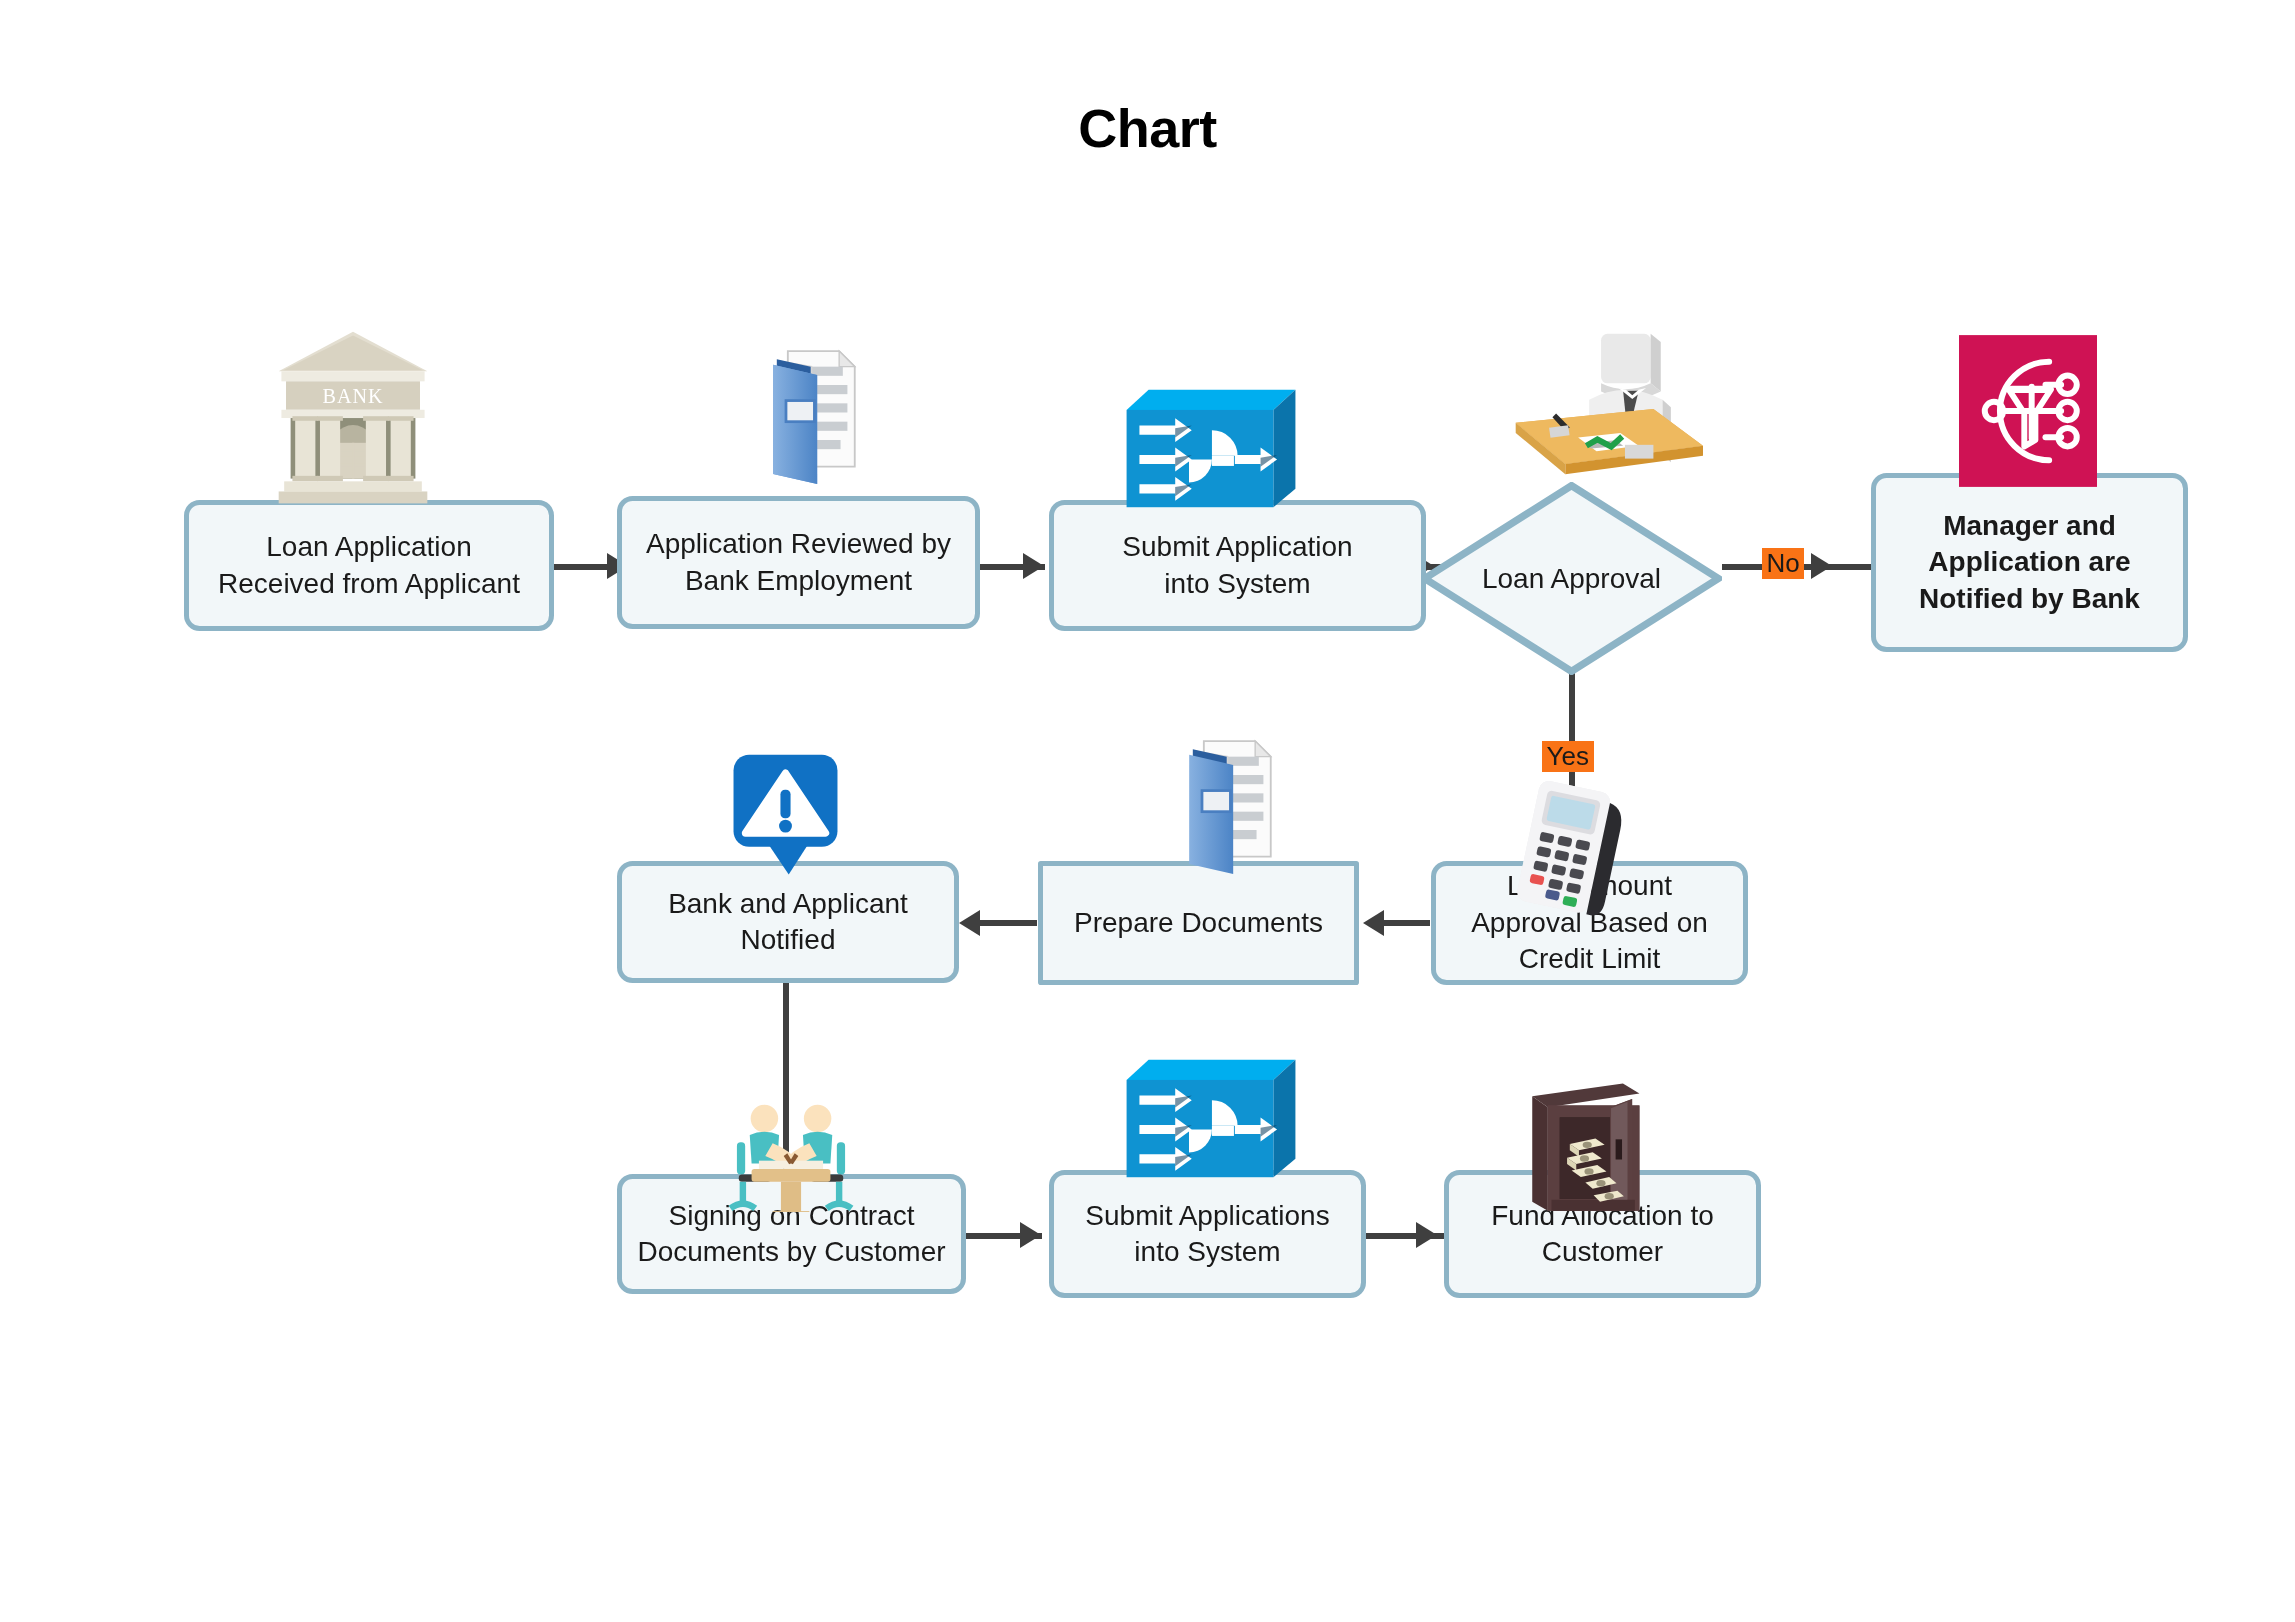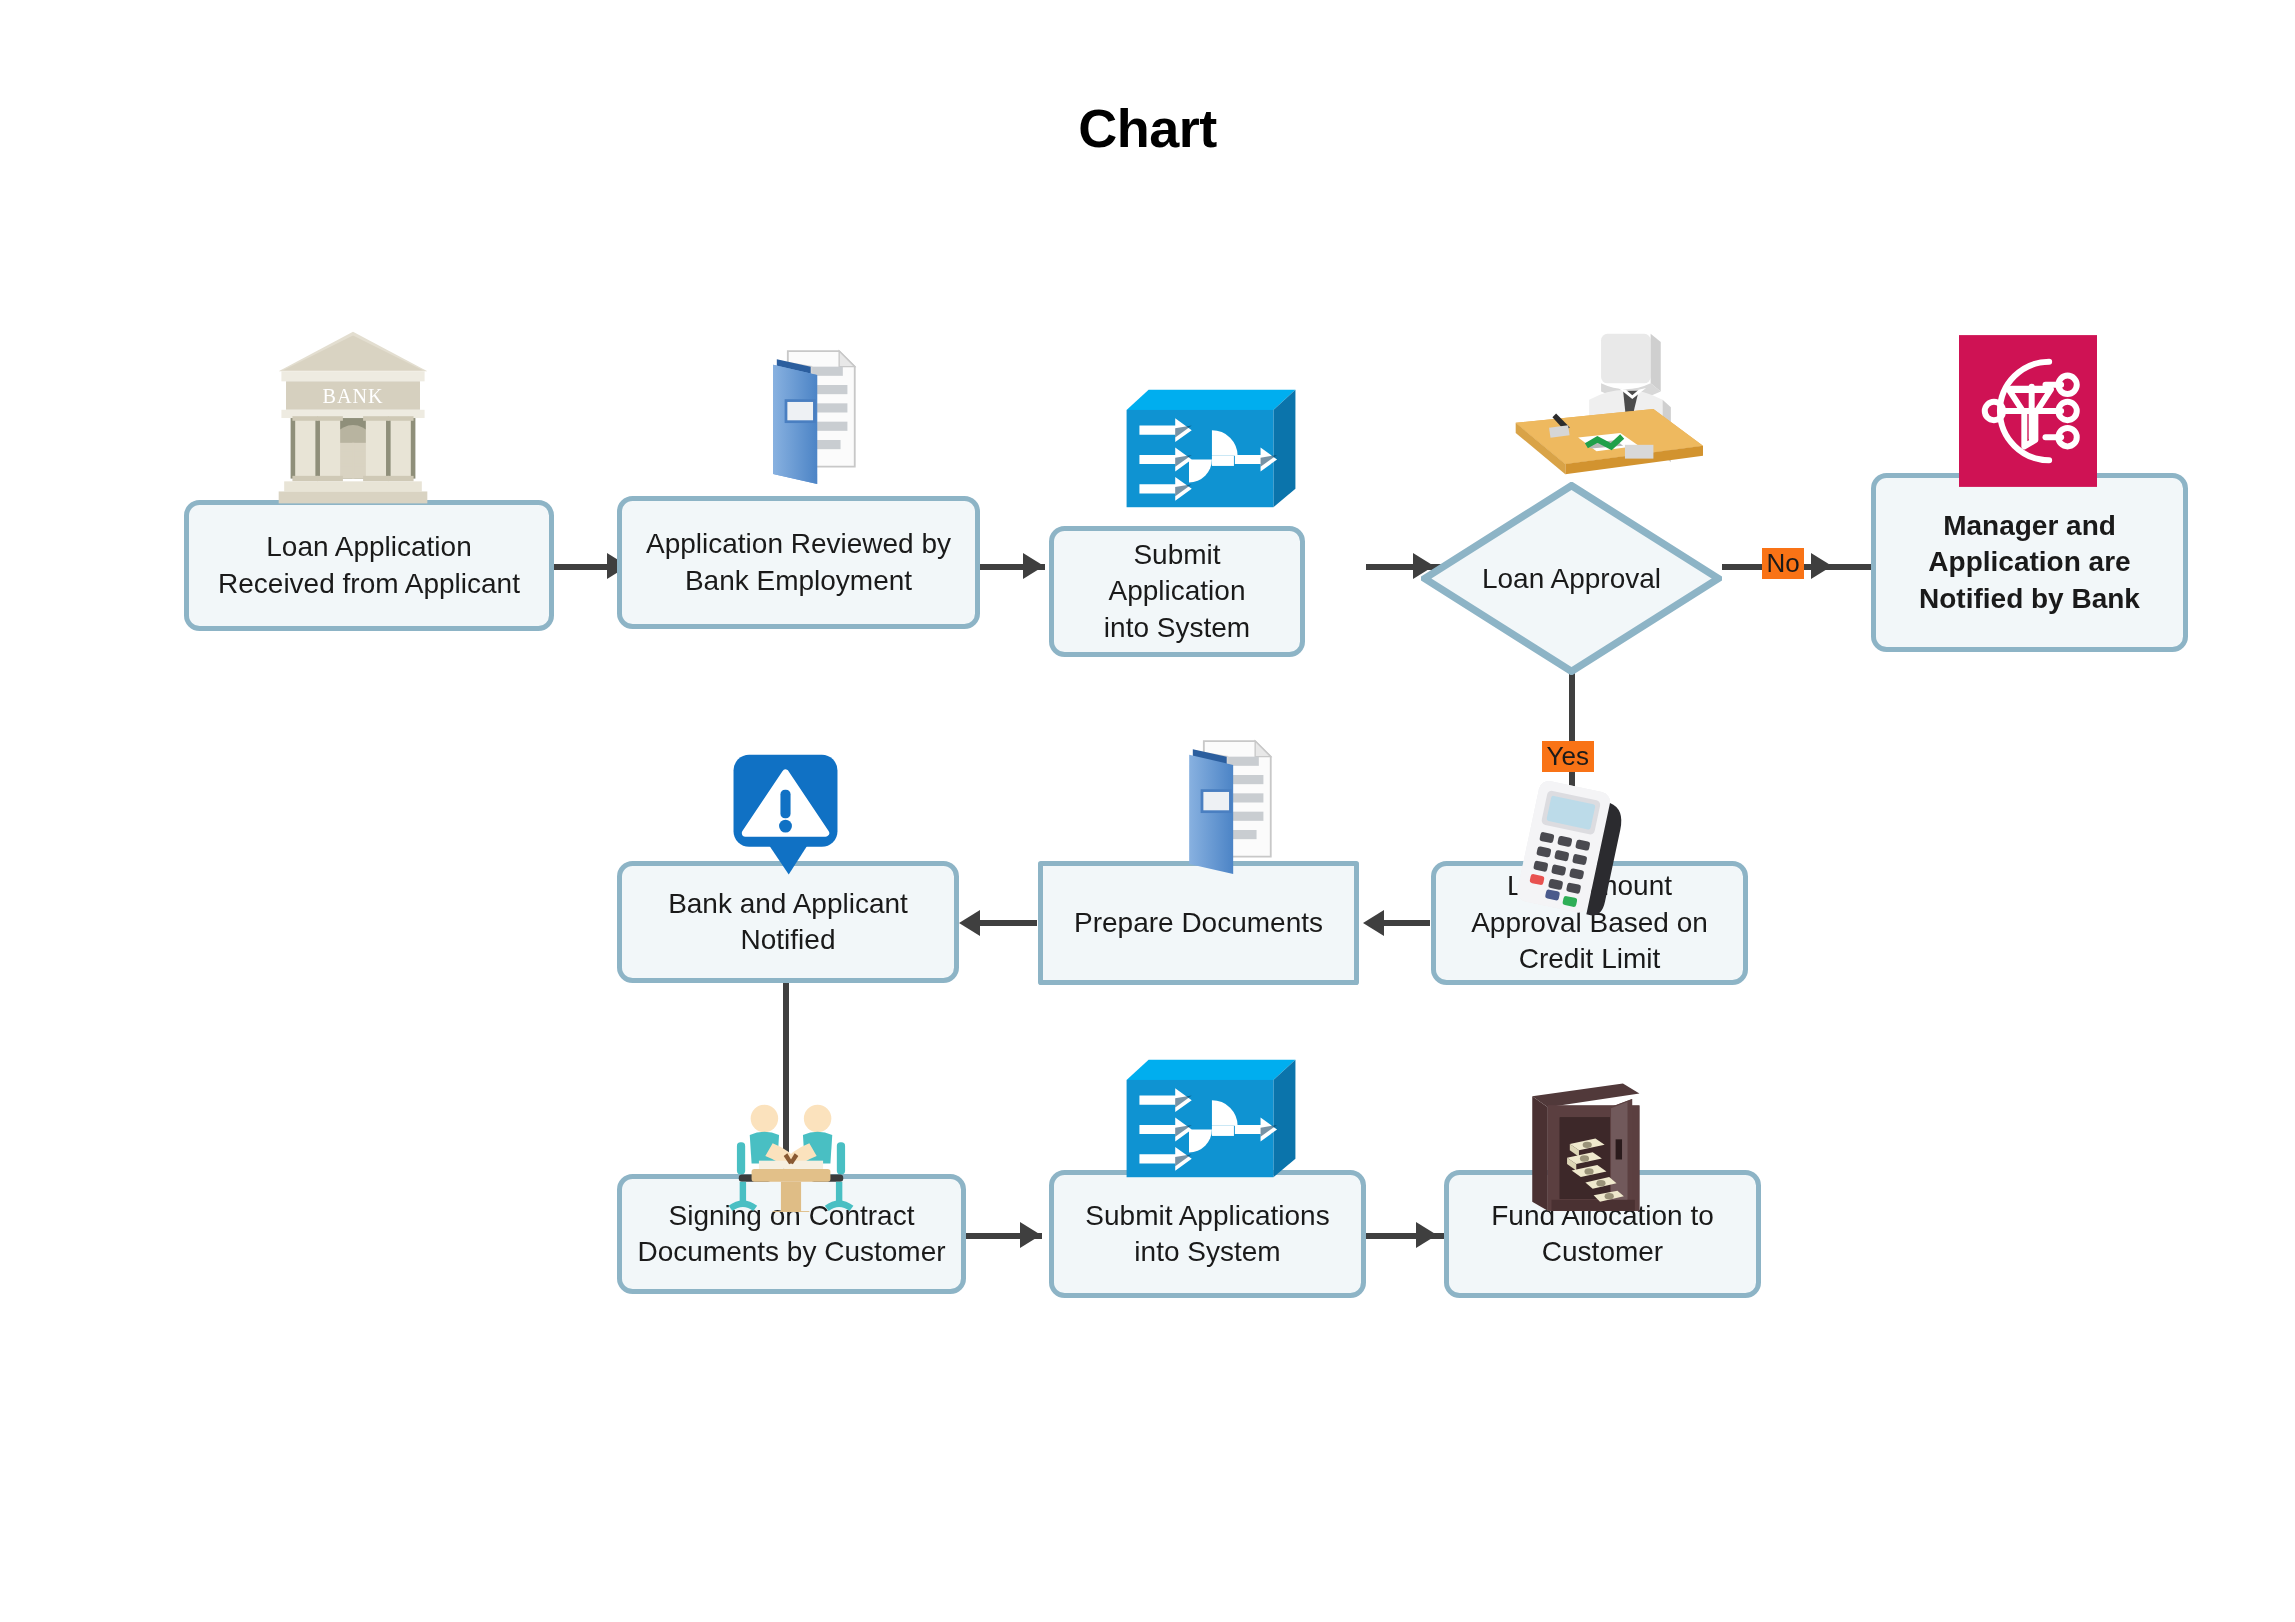--- a/index.html
+++ b/index.html
@@ -95,21 +95,21 @@
   <div class="node" style="left:184px;top:500px;width:370px;height:131px;">
     <span style="white-space:pre-line;">Loan Application
 Received from Applicant</span>
   </div>
 
   <div class="node" style="left:617px;top:496px;width:363px;height:133px;">
     <span style="white-space:pre-line;">Application Reviewed by
 Bank Employment</span>
   </div>
 
-  <div class="node" style="left:1049px;top:526px;width:256px;height:131px;">
+  <div class="node" style="left:1049px;top:500px;width:377px;height:131px;">
     <span style="white-space:pre-line;">Submit Application
 into System</span>
   </div>
 
   <div class="diamond-wrap" style="left:1421px;top:482px;width:301px;height:193px;">
     <svg width="301" height="193" viewBox="0 0 655 420">
       <polygon points="327.5,8 647,210 327.5,412 8,210" fill="#f2f7f9" stroke="#8db4c6" stroke-width="16" stroke-linejoin="miter"></polygon>
     </svg>
     <div class="diamond-label">Loan Approval</div>
   </div>

